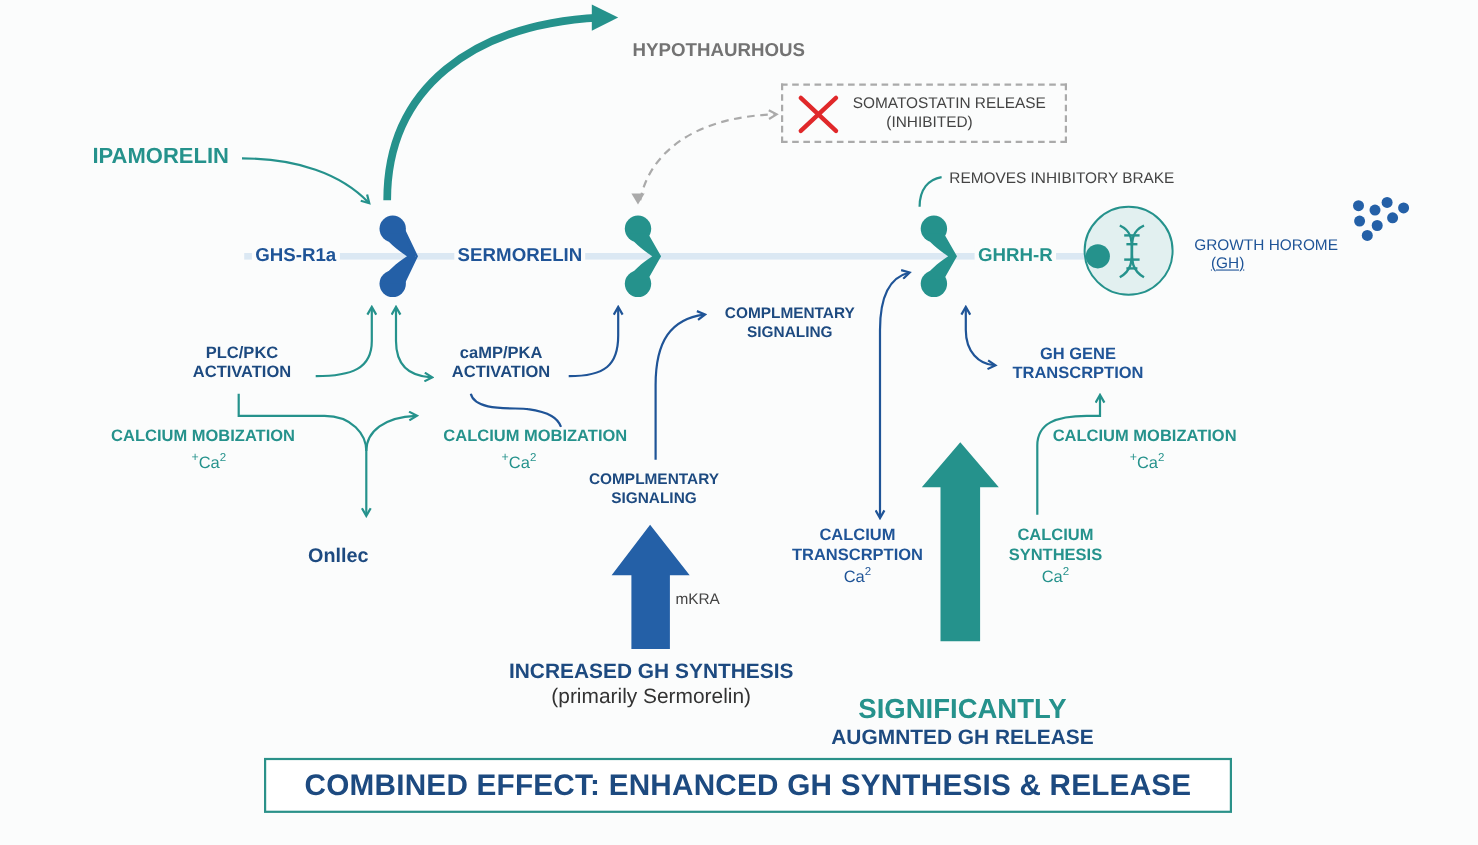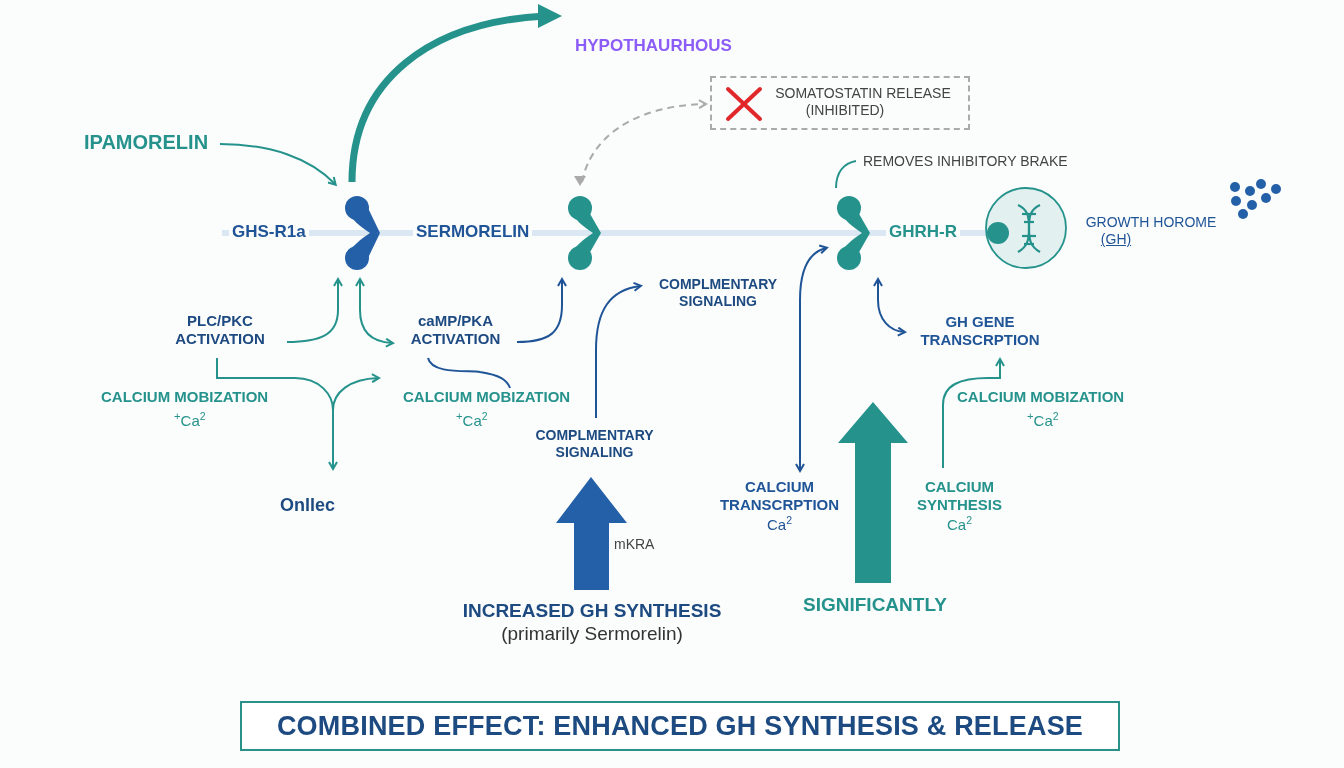--- a/index.html
+++ b/index.html
@@ -8,28 +8,28 @@
     background: #fbfcfc;
     font-family: "Liberation Sans", "DejaVu Sans", sans-serif;
   }
   svg.diagram { position: absolute; left: 0; top: 0; }
   .lbl { position: absolute; white-space: nowrap; line-height: 1.2; }
   .bold { font-weight: bold; }
   .center { text-align: center; }
   .teal { color: #25928c; }
   .blue { color: #1f5497; }
   .navy { color: #1d4a80; }
-  .dark-green { color: #8b5cf6; }
+  .dark-green { color: #737373; }
   .grey { color: #444; }
   .sup { font-size: 0.7em; vertical-align: super; }
   .plus { font-size: 0.75em; vertical-align: top; }
   .combined-box {
     position: absolute; left: 240px; top: 689px; width: 880px; height: 50px;
     border: 2px solid #2a9189; box-sizing: border-box; background: #fff;
-    display: flex; align-items: center; justify-content: center; margin-top: 12px;
+    display: flex; align-items: center; justify-content: center;
   }
   .combined-box span {
     font-size: 27px; font-weight: bold; color: #1d4a80; letter-spacing: 0.2px;
   }
   .soma-box {
     position: absolute; left: 710px; top: 76px; width: 260px; height: 54px;
     border: 2px dashed #aaa; box-sizing: border-box;
   }
 </style>
 </head>
@@ -194,18 +194,19 @@
   <div>CALCIUM</div>
   <div>SYNTHESIS</div>
   <div style="font-weight:normal;"><span>Ca</span><span class="sup">2</span></div>
 </div>
 
 <div class="lbl center" style="left:452px; top:600px; width:280px;">
   <div class="bold navy" style="font-size:19px;">INCREASED GH SYNTHESIS</div>
   <div class="grey" style="font-size:19px; color:#333;">(primarily Sermorelin)</div>
 </div>
 <div class="lbl center" style="left:740px; top:594px; width:270px;">
-  <div class="bold teal" style="font-size:19px;">SIGNIFICANTLY</div>
+  <div class="bold teal" style="font-size:25px;margin-top:36px;">SIGNIFICANTLY</div>
+  <div class="bold navy" style="font-size:19px;">AUGMNTED GH RELEASE</div>
 </div>
 
 <div class="combined-box">
   <span>COMBINED EFFECT: ENHANCED GH SYNTHESIS &amp; RELEASE</span>
 </div>
 
 </body></html>

